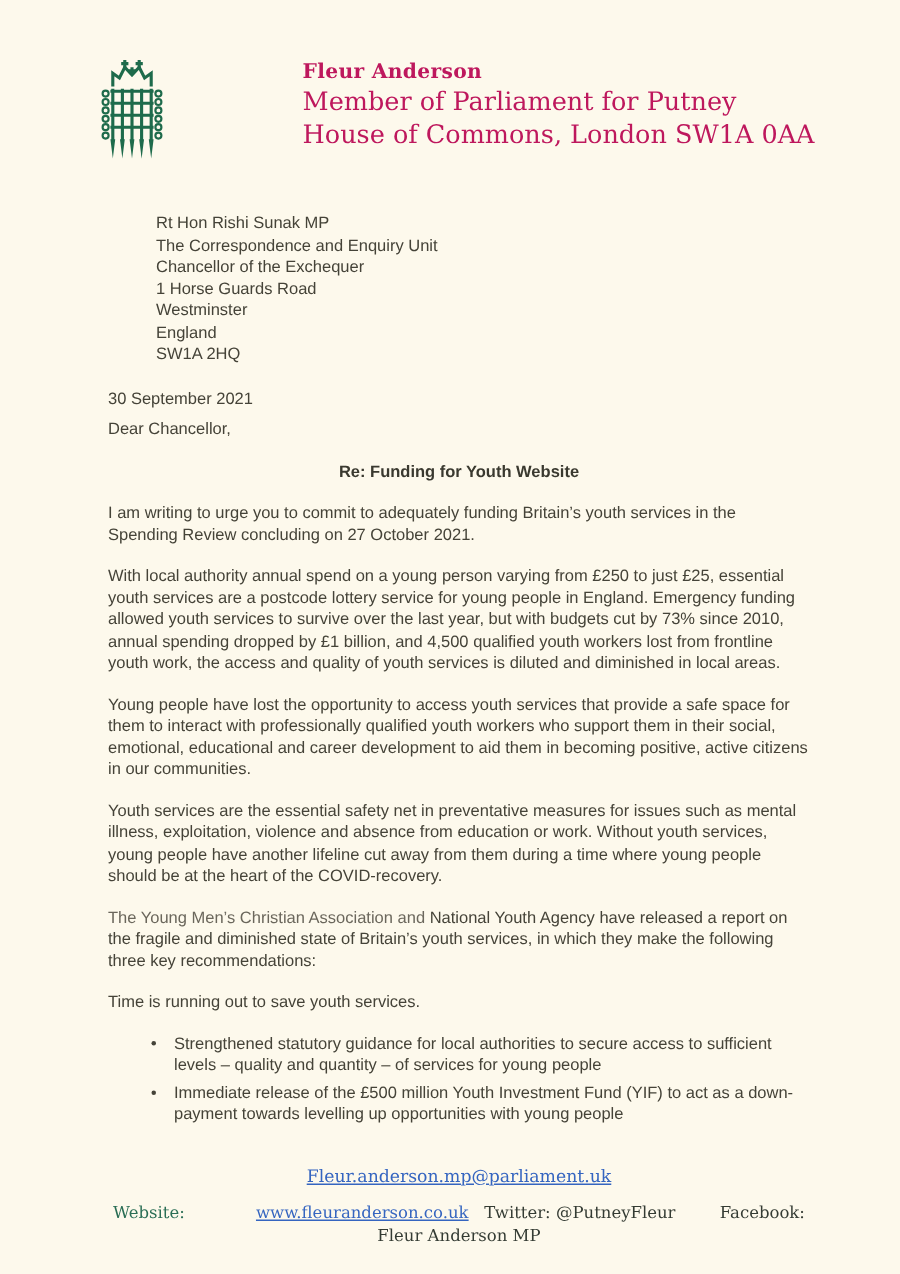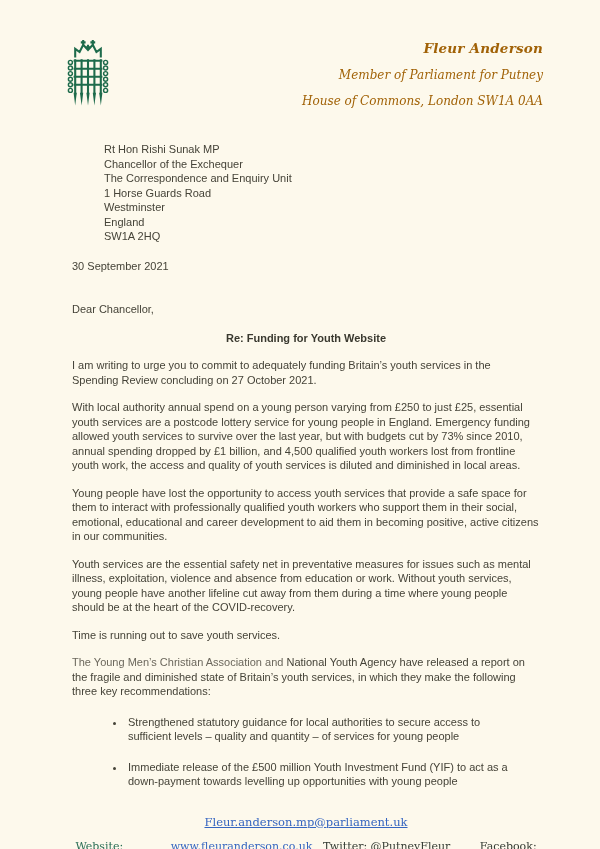--- a/index.html
+++ b/index.html
@@ -14,50 +14,49 @@
   }
   
   .header {
     display:flex;
     justify-content:space-between;
     align-items:flex-start;
     padding:36px 57px 0 64px;
   }
   .logo { width:48px; height:72px; }
   .hdr-text {
-    text-align:right;
+    text-align:left;
     font-family:"DejaVu Serif", serif;
-    color:#a16207;
+    color:#be185d;
     padding-top:4px;
-    font-style:italic;
   }
   .hdr-name { font-size:13.5px; font-weight:bold; letter-spacing:0.2px; }
-  .hdr-line { font-size:12px; margin-top:12px; }
+  .hdr-line { font-size:17px; margin-top:2px; }
   
   .content {
     margin:34px 60px 0 72px;
     font-size:11px;
     line-height:14.5px;
   }
   .recipient div { white-space:nowrap;padding-left:32px; }
   .date { margin-top:15px; }
-  .salutation { margin-top:29px; }
+  .salutation { margin-top:6px; }
   .subject {
     margin-top:14px;
     text-align:center;
     font-weight:bold;
     color:#3a392f;
   }
   .content p { margin:13px 0 0 0; }
   .light { color:#6b675c; }
   ul.bullets {
     margin:13px 0 0 0;
     padding-left:38px;
   }
-  ul.bullets li { margin:16px; padding-left:2px; }
+  ul.bullets li { margin:4px; padding-left:2px; }
   
   .email-row {
     margin-top:26px;
     text-align:center;
     font-family:"DejaVu Serif", serif;
     font-size:11.5px;
   }
   .email-link { color:#3565c0; text-decoration:underline; }
   .footer-row {
     margin-top:11px;
@@ -118,40 +117,40 @@
       <div class="hdr-name">Fleur Anderson</div>
       <div class="hdr-line">Member of Parliament for Putney</div>
       <div class="hdr-line">House of Commons, London SW1A 0AA</div>
     </div>
   </header>
 
   <main class="content">
 
     <div class="recipient">
       <div>Rt Hon Rishi Sunak MP</div>
+      <div>The Correspondence and Enquiry Unit</div>
       <div>Chancellor of the Exchequer</div>
-      <div>The Correspondence and Enquiry Unit</div>
       <div>1 Horse Guards Road</div>
       <div>Westminster</div>
       <div>England</div>
       <div>SW1A 2HQ</div>
     </div>
 
     <div class="date">30 September 2021</div>
 
     <div class="salutation">Dear Chancellor,</div>
 
     <div class="subject">Re: Funding for Youth Website</div>
 
     <p>I am writing to urge you to commit to adequately funding Britain’s youth services in the Spending Review concluding on 27 October 2021.</p>
     <p>With local authority annual spend on a young person varying from £250 to just £25, essential youth services are a postcode lottery service for young people in England. Emergency funding allowed youth services to survive over the last year, but with budgets cut by 73% since 2010, annual spending dropped by £1 billion, and 4,500 qualified youth workers lost from frontline youth work, the access and quality of youth services is diluted and diminished in local areas.</p>
     <p>Young people have lost the opportunity to access youth services that provide a safe space for them to interact with professionally qualified youth workers who support them in their social, emotional, educational and career development to aid them in becoming positive, active citizens in our communities.</p>
     <p>Youth services are the essential safety net in preventative measures for issues such as mental illness, exploitation, violence and absence from education or work. Without youth services, young people have another lifeline cut away from them during a time where young people should be at the heart of the COVID-recovery.</p>
+    <p><span class="light">The Young Men’s Christian Association and </span><span>National Youth Agency have released a report on the fragile and diminished state of Britain’s youth services, in which they make the following three key recommendations:</span></p>
     <p>Time is running out to save youth services.</p>
-    <p><span class="light">The Young Men’s Christian Association and </span><span>National Youth Agency have released a report on the fragile and diminished state of Britain’s youth services, in which they make the following three key recommendations:</span></p>
 
     <ul class="bullets">
       <li>Strengthened statutory guidance for local authorities to secure access to sufficient levels – quality and quantity – of services for young people</li>
       <li>Immediate release of the £500 million Youth Investment Fund (YIF) to act as a down-payment towards levelling up opportunities with young people</li>
     </ul>
 
     <div class="email-row">
       <a class="email-link" href="#">Fleur.anderson.mp@parliament.uk</a>
     </div>
 

